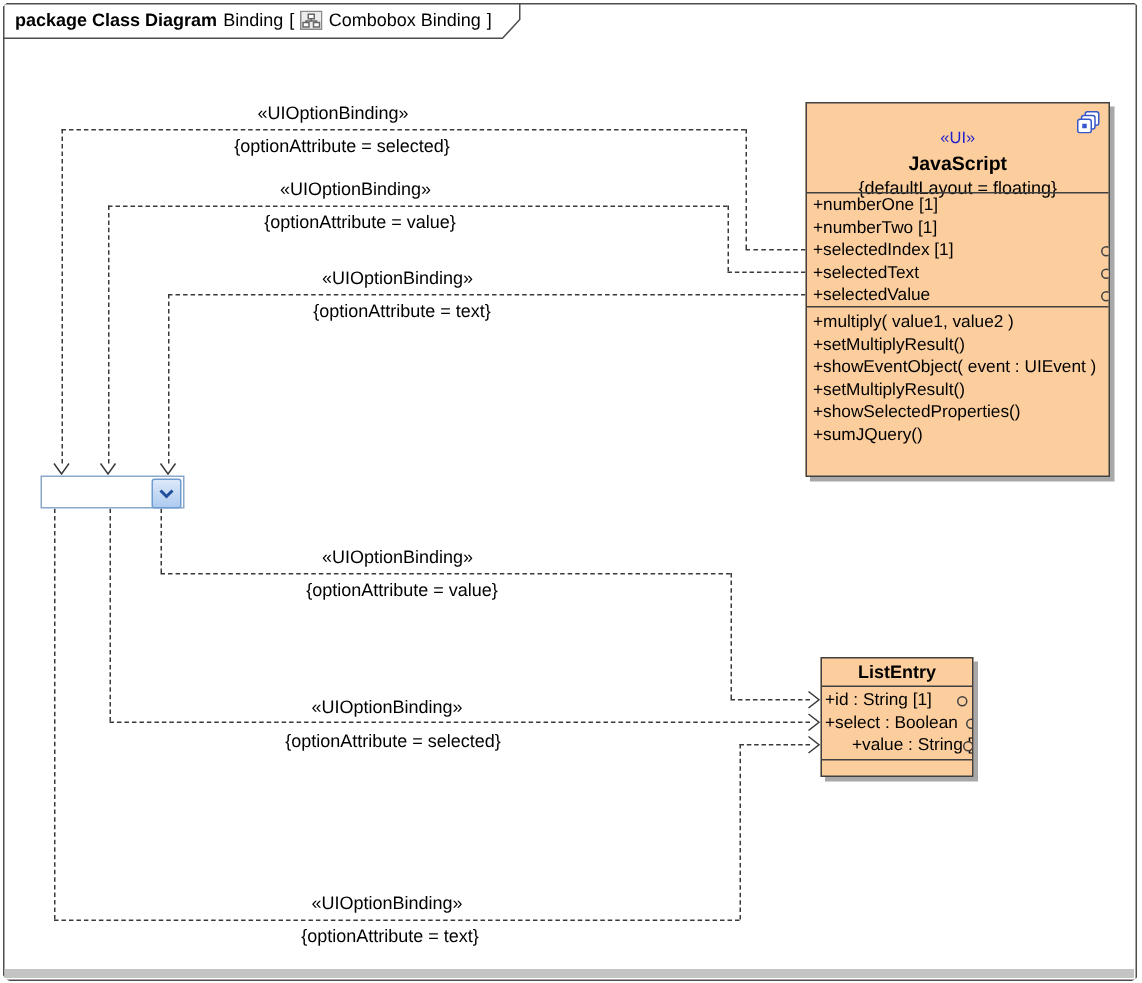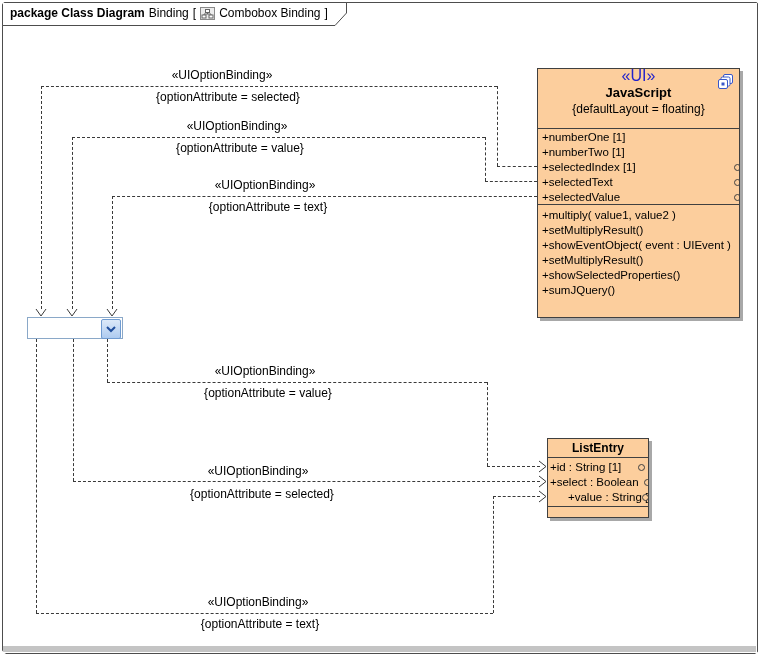--- a/index.html
+++ b/index.html
@@ -13,21 +13,21 @@
   .tab-text{position:absolute;left:10px;top:6px;font-size:12px;white-space:nowrap;display:flex;align-items:center;gap:4px;}
   .tab-bold{font-weight:bold;}
   
   .dash-h{position:absolute;height:0;border-top:1px dashed #3a3a3a;}
   .dash-v{position:absolute;width:0;border-left:1px dashed #3a3a3a;}
   .conn-label{position:absolute;transform:translateX(-50%);font-size:12px;white-space:nowrap;}
   .arrow{position:absolute;}
   
   .uml-class{position:absolute;background:#fcce9d;border:1px solid #404040;box-shadow:3px 3px 0 #a8a8a8;font-size:11.5px;}
   .cls-header{position:relative;text-align:center;}
-  .cls-stereotype{color:#2222cc;font-size:16px;padding-top:0;line-height:14px;}
+  .cls-stereotype{color:#2222cc;font-size:11px;padding-top:16px;line-height:14px;}
   .cls-name{font-weight:bold;font-size:13px;line-height:17px;padding-top:1px;}
   .cls-constraint{font-size:12px;line-height:16px;}
   .compartment{border-top:1px solid #404040;position:relative;overflow:hidden;box-sizing:border-box;}
   .member-row{position:relative;height:15px;line-height:15px;padding-left:4px;white-space:nowrap;}
   .port-circle{position:absolute;width:5px;height:5px;border:1px solid #404040;border-radius:50%;background:#fcce9d;top:4px;}
   .copy-icon{position:absolute;right:5px;top:5px;}
   
   .combobox{position:absolute;left:27px;top:317px;width:96px;height:22px;background:#fff;border:1px solid #8aa8c8;box-sizing:border-box;}
   .combo-btn{position:absolute;right:1px;top:1px;width:18px;height:18px;border:1px solid #6f9bd1;border-radius:2px;
              background:linear-gradient(#dce9f9,#aecbf0);display:flex;align-items:center;justify-content:center;}

